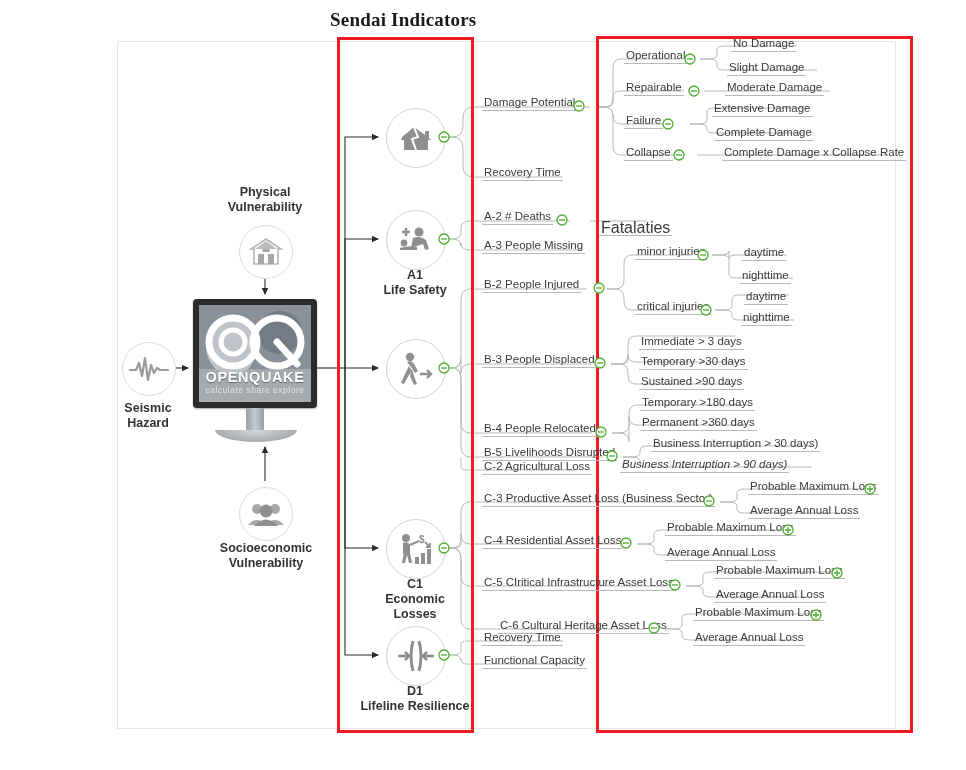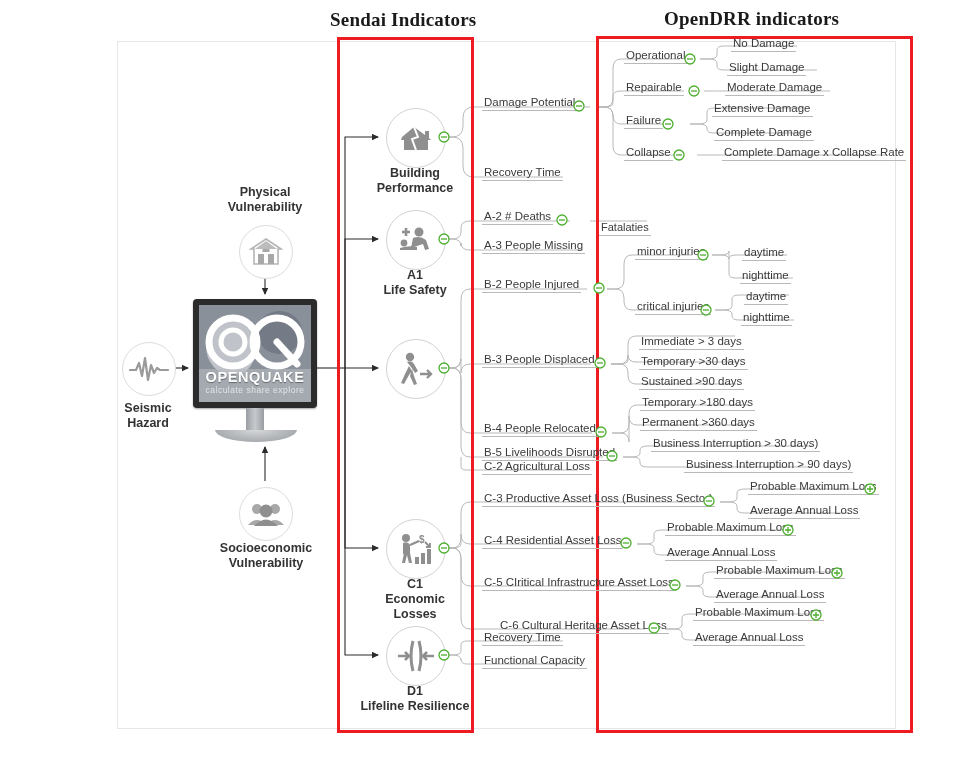--- a/index.html
+++ b/index.html
@@ -24,21 +24,21 @@
 
   
   #page-frame{position:absolute;left:117px;top:41px;width:779px;height:688px;
     border:1px solid #e6e6e6;box-sizing:border-box;}
 
   
   .node{
     position:absolute;font-size:11.5px;color:#3a3a3a;white-space:nowrap;
     border-bottom:1px solid #b9b9b9;padding:0 2px 1px 2px;line-height:13px;
   }
-  .node.small{font-size:11px;}
+  .node.small{font-size:16px;}
 
   
   .marker{position:absolute;width:12px;height:12px;line-height:12px;
     text-align:center;font-size:13px;color:#4caf2f;font-weight:normal;}
   .marker svg{display:block;}
 
   
   .cat{position:absolute;width:58px;height:58px;border-radius:50%;
     border:1.5px solid #d2d2d2;background:#fff;}
   .cat svg{position:absolute;left:50%;top:50%;transform:translate(-50%,-50%);}
@@ -84,21 +84,20 @@
     pointer-events:none;overflow:visible;}
 </style>
 </head>
 <body>
 
 <div id="canvas">
 
   <div id="page-frame"></div>
 
   <div class="col-title" id="title-sendai">Sendai Indicators</div>
-  <div class="col-title" id="title-opendrr">OpenDRR indicators</div>
 
   <svg class="wires">
     <defs>
       <marker id="ah" markerWidth="7" markerHeight="7" refX="6" refY="3.2" orient="auto" markerUnits="userSpaceOnUse">
         <path d="M0,0 L7,3.2 L0,6.4 z" fill="#2b2b2b"></path>
       </marker>
     </defs>
     <g stroke="#2b2b2b" stroke-width="1.1" fill="none" marker-end="url(#ah)">
 
       <path d="M163,368 L188,368"></path>
@@ -255,24 +254,20 @@
   </div>
   <div id="stand-neck"></div>
   <div id="stand-base"></div>
 
   <div class="cat" style="left:386px;top:108px;">
     <svg width="36" height="30" viewBox="0 0 36 30">
       <path d="M4,14 L16,4 L27,12 L27,8 L31,8 L31,15 L33,17 L30,17 L30,27 L6,27 L6,17 L3,17 Z" fill="#8f8f8f"></path>
       <path d="M16,4 L20,14 L14,16 L18,27" fill="none" stroke="#ffffff" stroke-width="2"></path>
     </svg>
   </div>
-  <div class="cat-label" style="left:356px;top:166px;width:118px;">
-    <span>Building</span><br>
-    <span>Performance</span>
-  </div>
   <div class="marker" style="left:438px;top:131px;">
     <svg width="12" height="12" viewBox="0 0 12 12">
         <circle cx="6" cy="6" r="5" fill="#fff" stroke="#4caf2f" stroke-width="1.3"></circle>
         <path d="M3,6 L9,6" stroke="#4caf2f" stroke-width="1.3"></path>
       </svg>
   </div>
 
   <div class="cat" style="left:386px;top:210px;">
     <svg width="38" height="30" viewBox="0 0 38 30">
       <circle cx="22" cy="7" r="4.5" fill="#8f8f8f"></circle>
@@ -503,21 +498,21 @@
   <div class="node" style="left:741px;top:311px;">nighttime</div>
 
   <div class="node" style="left:639px;top:335px;">Immediate  &gt; 3 days</div>
   <div class="node" style="left:639px;top:355px;">Temporary &gt;30 days</div>
   <div class="node" style="left:639px;top:375px;">Sustained  &gt;90 days</div>
 
   <div class="node" style="left:640px;top:396px;">Temporary  &gt;180 days</div>
   <div class="node" style="left:640px;top:416px;">Permanent  &gt;360 days</div>
 
   <div class="node" style="left:651px;top:437px;">Business Interruption &gt; 30 days)</div>
-  <div class="node" style="left:684px;top:458px;">Business Interruption &gt; 90 days)</div>
+  <div class="node" style="left:620px;top:458px;font-style:italic;">Business Interruption &gt; 90 days)</div>
 
   <div class="node" style="left:748px;top:480px;">Probable Maximum Loss</div>
   <div class="marker" style="left:864px;top:483px;">
     <svg width="12" height="12" viewBox="0 0 12 12">
         <circle cx="6" cy="6" r="5" fill="#fff" stroke="#4caf2f" stroke-width="1.3"></circle>
         <path d="M3,6 L9,6 M6,3 L6,9" stroke="#4caf2f" stroke-width="1.3"></path>
       </svg>
   </div>
   <div class="node" style="left:748px;top:504px;">Average Annual Loss</div>
 

